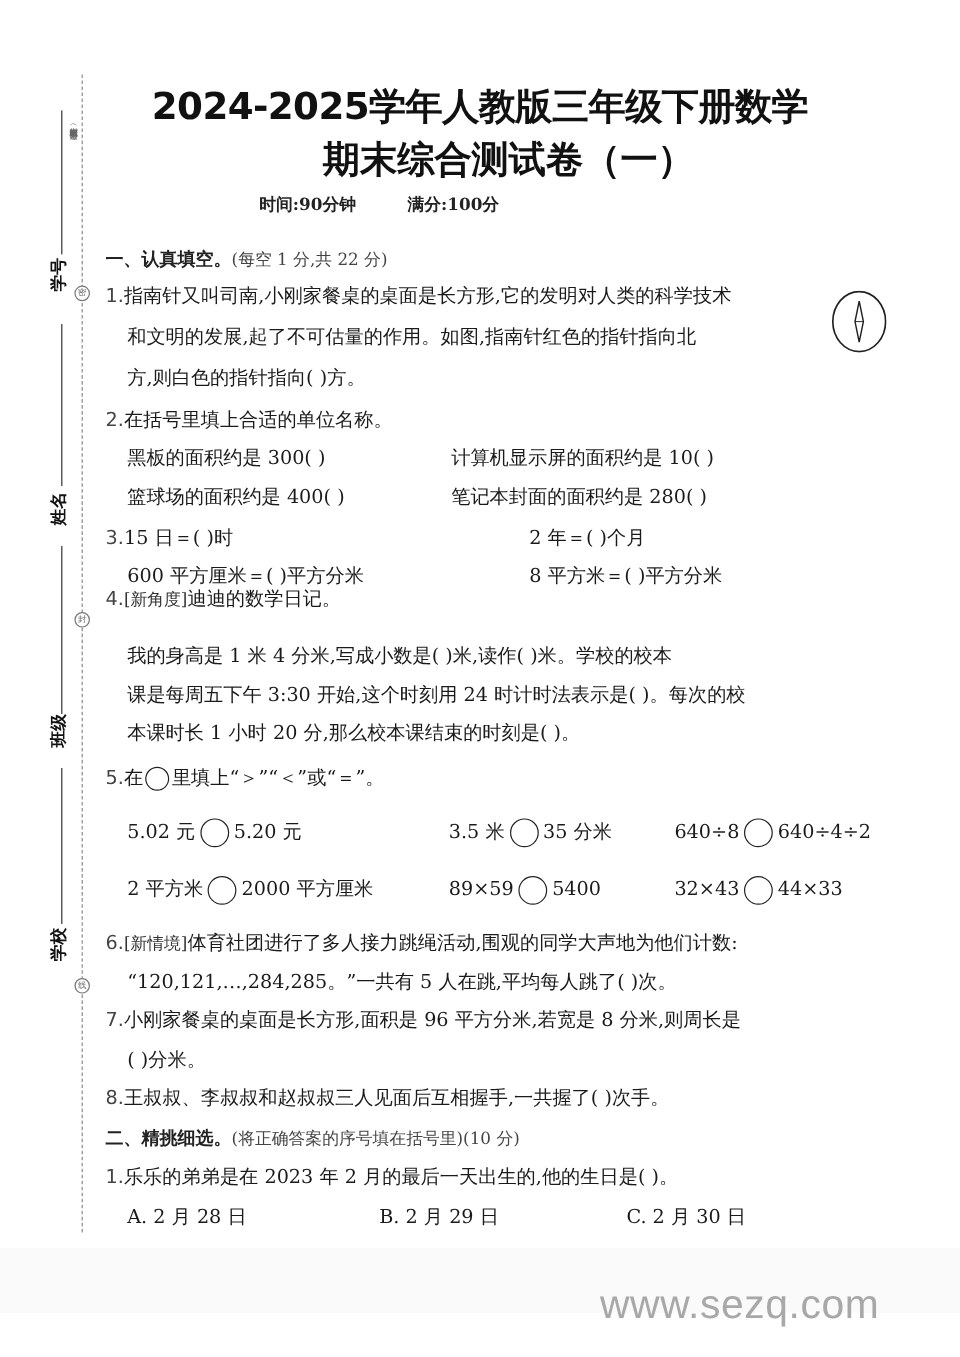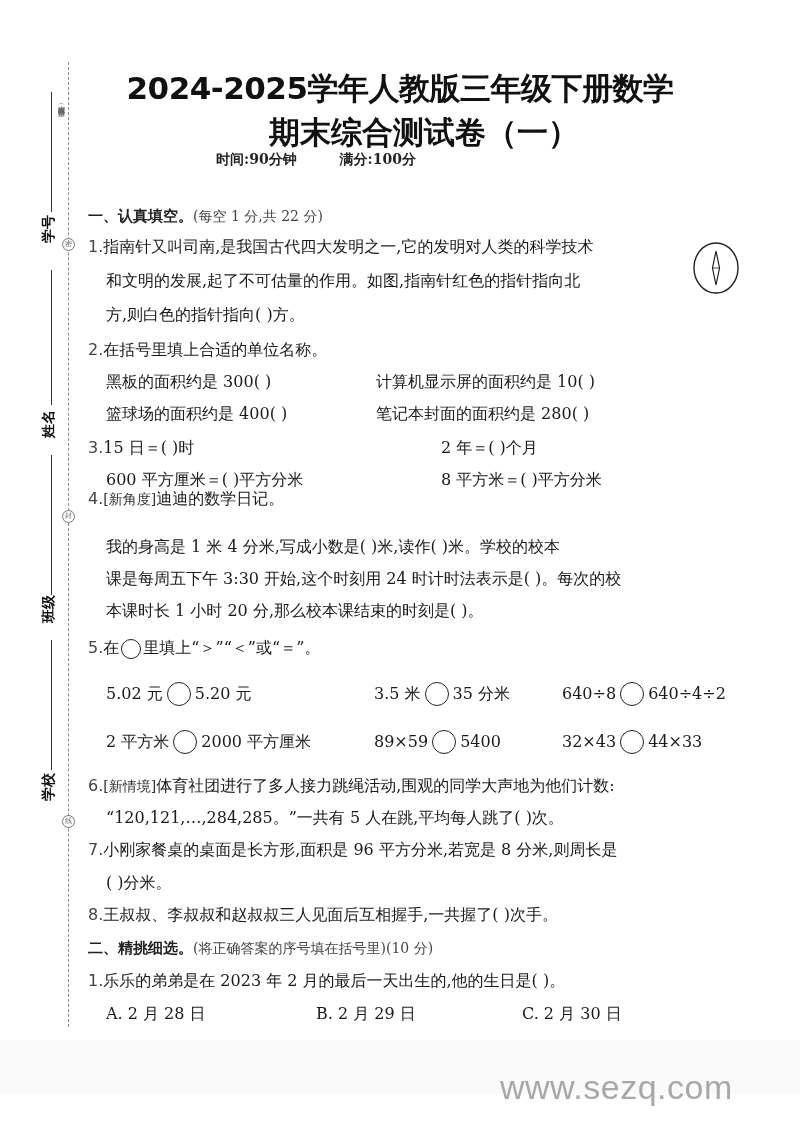--- a/index.html
+++ b/index.html
@@ -34,21 +34,21 @@
   
   .title1 {
     position: absolute; left: 0; width: 800px; top: 68px; text-align: center;
     font-family: "DejaVu Sans", sans-serif; font-weight: bold; font-size: 31px; letter-spacing: -0.5px; color: #111;
   }
   .title2 {
     position: absolute; left: 0; width: 800px; top: 112px; text-align: center;
     font-family: "DejaVu Sans", sans-serif; font-weight: bold; font-size: 31px; color: #111; padding-left: 48px;
   }
   .meta {
-    position: absolute; top: 151px; left: 0; width: 632px; text-align: center;
+    position: absolute; top: 162px; left: 0; width: 632px; text-align: center;
     font-size: 14px; font-weight: bold; color: #222;
   }
   .meta span + span { margin-left: 38px; }
 
   
   .line { position: absolute; white-space: nowrap; font-size: 16px; color: #1a1a1a; }
   .num { font-family: "DejaVu Sans", sans-serif; color: #444; }
   .sec { font-family: "DejaVu Sans", sans-serif; font-weight: bold; font-size: 15px; color: #222; margin-top: 29px; }
   .sec-note { font-weight: normal; font-size: 14px; color: #444; margin-top: 36px; }
   .tag { font-size: 14px; color: #333; }
@@ -97,21 +97,21 @@
 <div class="meta">
   <span>时间:90分钟</span>
   <span>满分:100分</span>
 </div>
 
 <div class="line" style="left:88px;top:206px">
   <span class="sec">一、认真填空。</span><span class="sec-note">(每空 1 分,共 22 分)</span>
 </div>
 
 <div class="line" style="left:88px;top:237px">
-  <span class="num">1.</span><span>指南针又叫司南,是我国古代四大发明之一,它的发明对人类的科学技术</span>
+  <span class="num">1.</span><span>指南针又叫司南,小刚家餐桌的桌面是长方形,它的发明对人类的科学技术</span>
 </div>
 <div class="line" style="left:106px;top:271px">和文明的发展,起了不可估量的作用。如图,指南针红色的指针指向北</div>
 <div class="line" style="left:106px;top:305px">方,则白色的指针指向(          )方。</div>
 <svg class="compass" viewBox="0 0 46 52">
   <ellipse cx="23" cy="26" rx="22" ry="25" fill="none" stroke="#222" stroke-width="1.4"></ellipse>
   <polygon points="23,9 26.5,26 23,43 19.5,26" fill="none" stroke="#222" stroke-width="1.2"></polygon>
   <line x1="19.5" y1="26" x2="26.5" y2="26" stroke="#222" stroke-width="0.8"></line>
 </svg>
 
 <div class="line" style="left:88px;top:340px">

